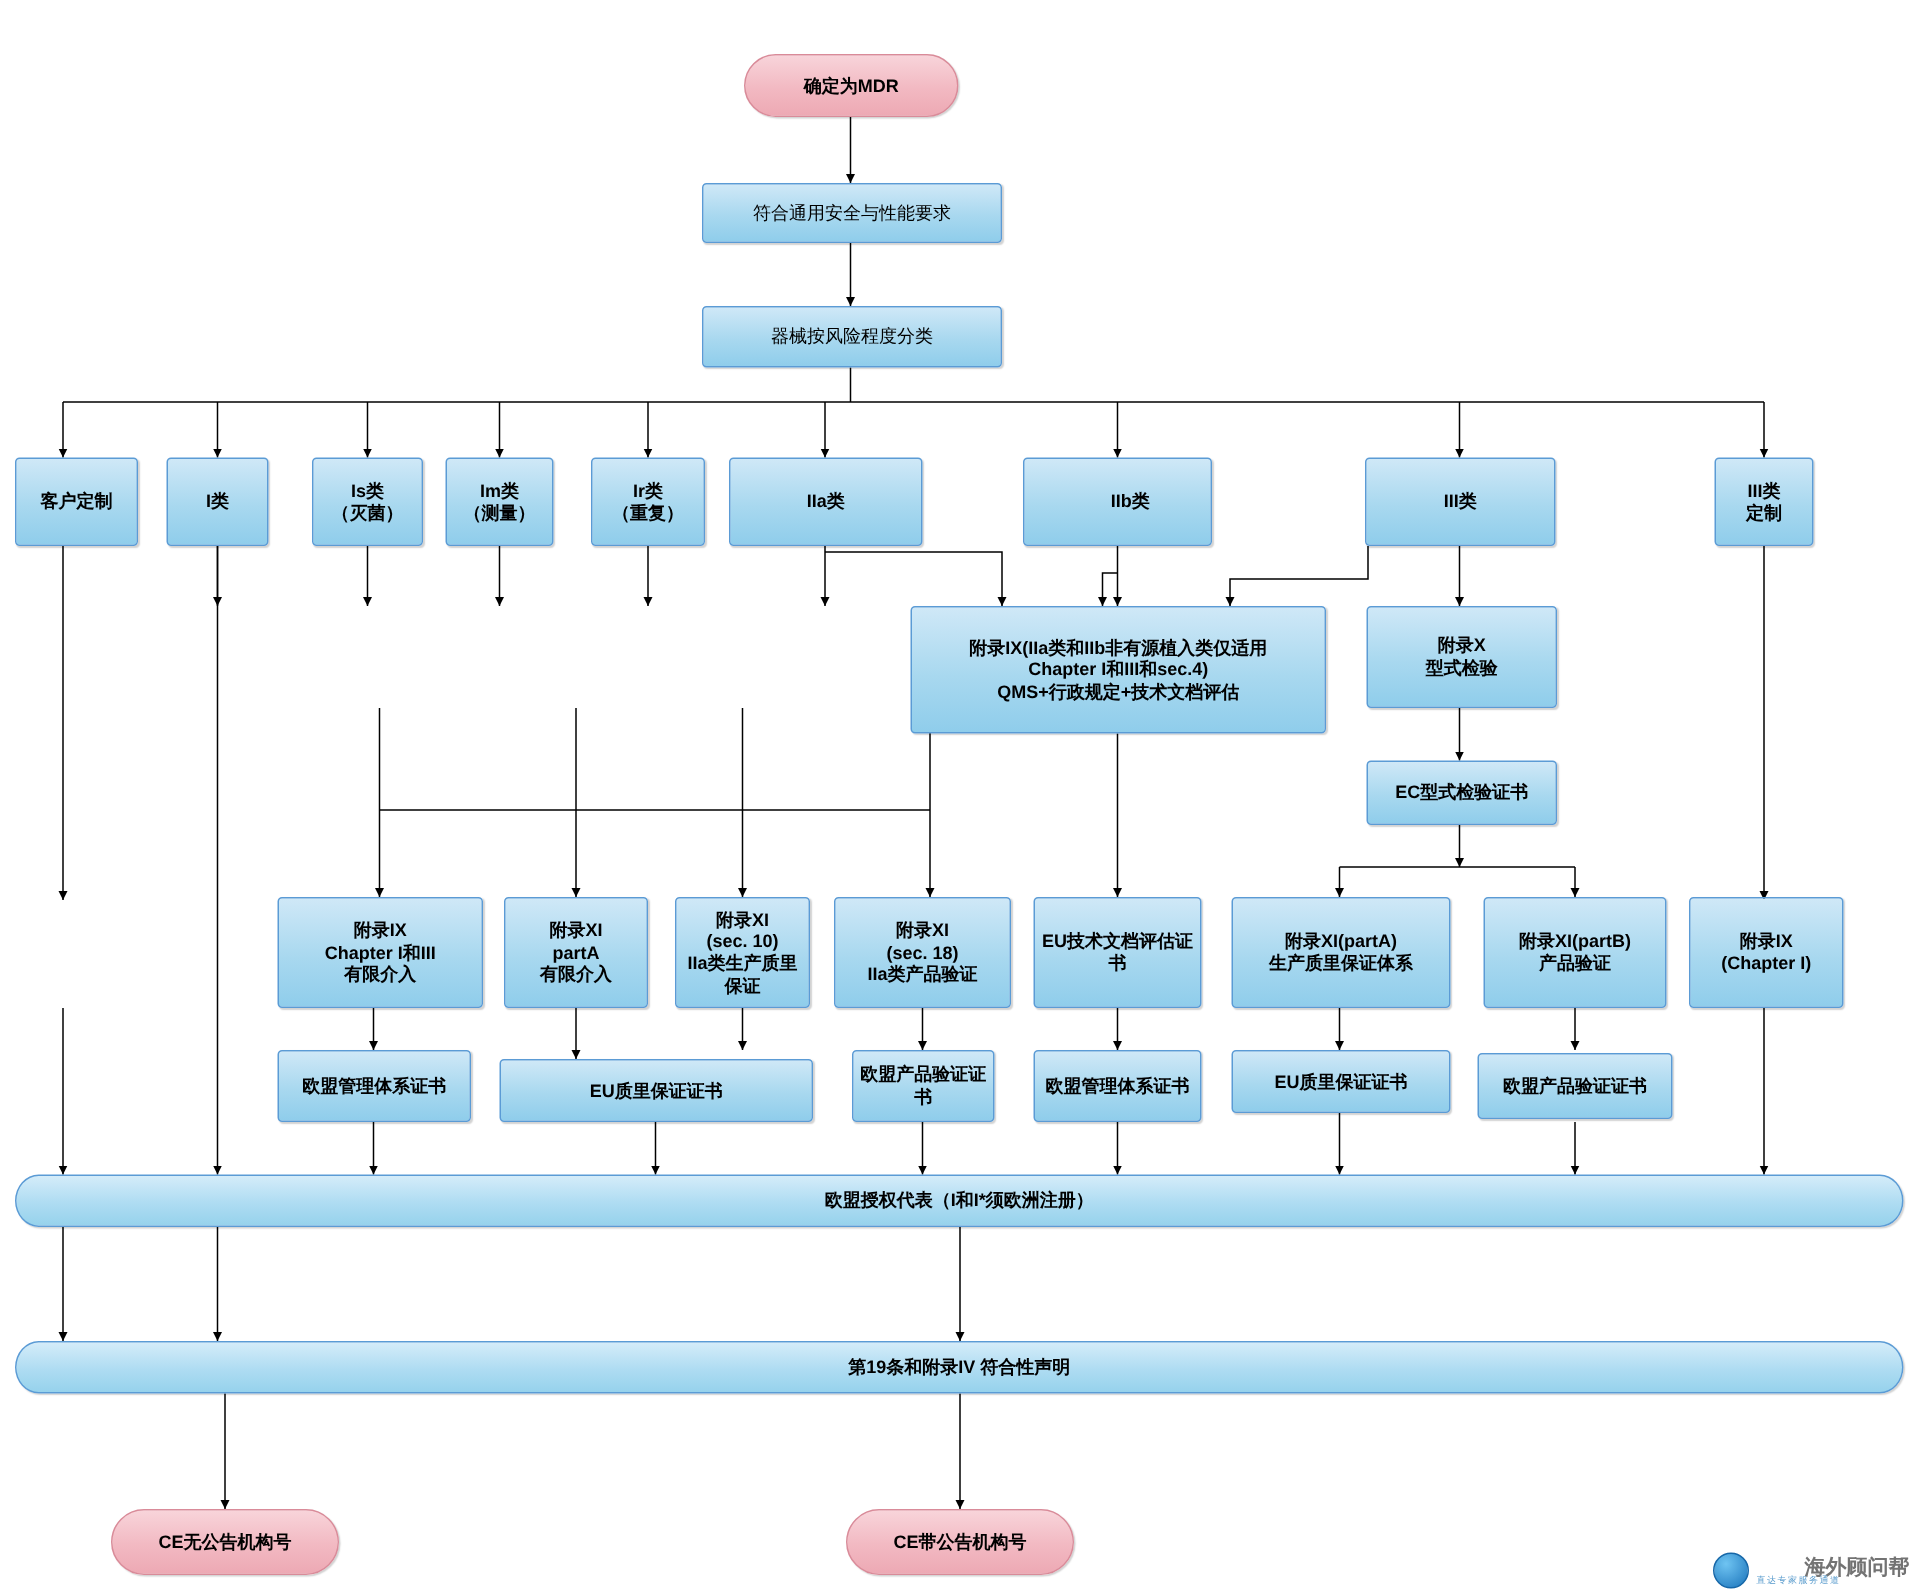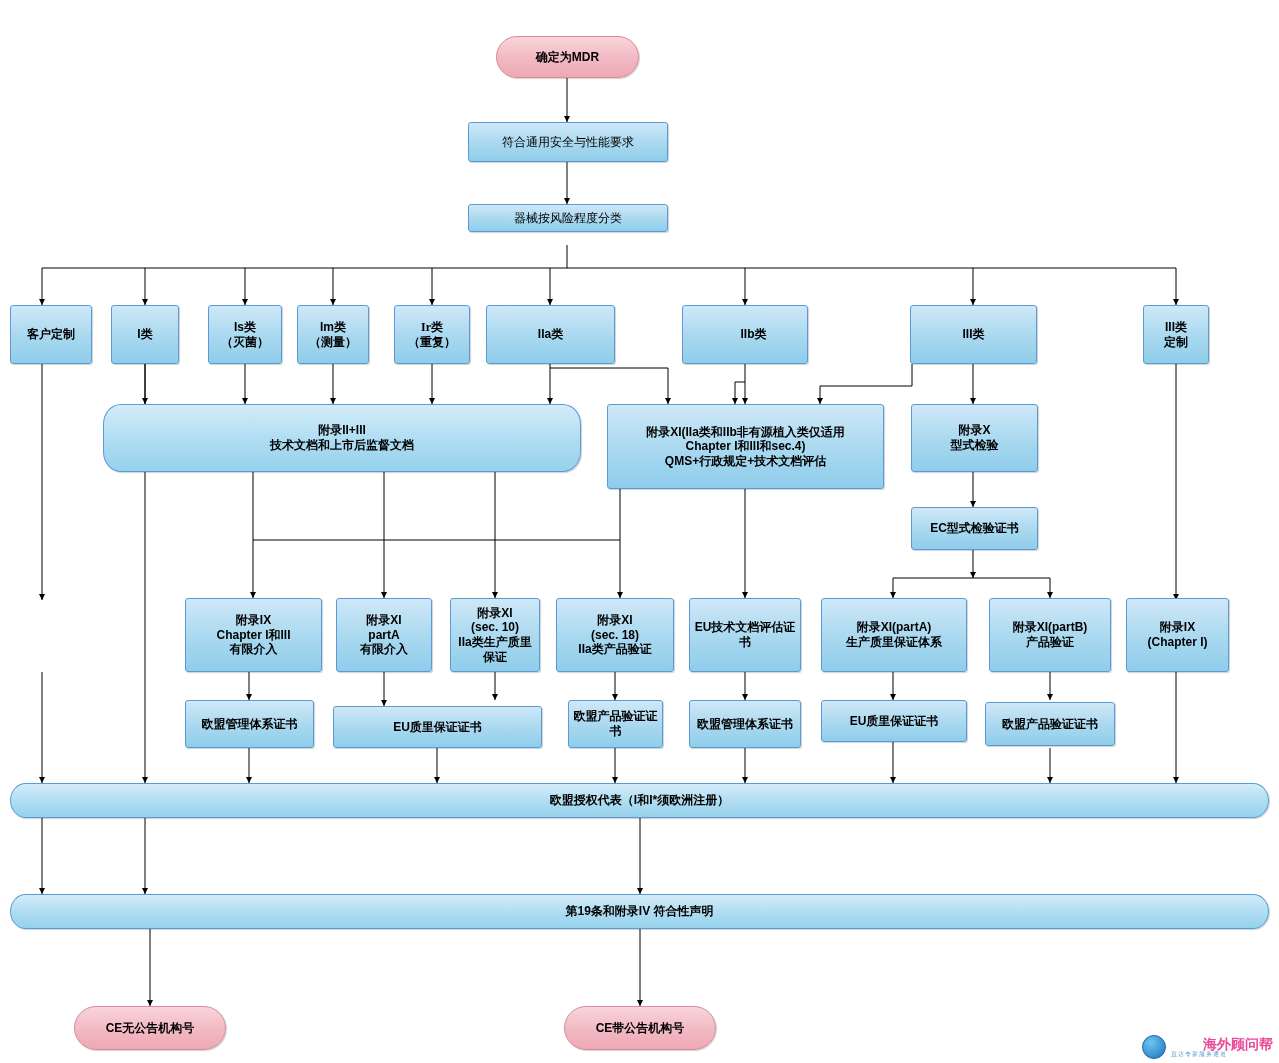--- a/index.html
+++ b/index.html
@@ -33,21 +33,21 @@
   }
   .watermark{
     position:absolute;right:6px;bottom:4px;display:flex;align-items:center;gap:5px;
   }
   .wm-globe{
     width:22px;height:22px;border-radius:50%;
     background:radial-gradient(circle at 35% 30%,#6fc4f2,#1b74bb);
     border:1px solid #1667a8;
   }
   .wm-text{line-height:1.05;}
-  .wm-main{font-size:14px;font-weight:bold;color:#ec4899;margin-left:32px;}
+  .wm-main{font-size:14px;font-weight:bold;color:#737373;margin-left:32px;}
   .wm-sub{font-size:6px;color:#5a9ccd;letter-spacing:1px;}
 </style>
 </head>
 <body>
 
 <div id="canvas">
 
   <svg class="wires" xmlns="http://www.w3.org/2000/svg">
     <defs>
       <marker id="arrow" markerWidth="8" markerHeight="8" refX="6" refY="3" orient="auto">
@@ -157,63 +157,59 @@
   </svg>
 
   <div class="node pill" style="left:496px;top:36px;width:143px;height:42px;">
     <span>确定为MDR</span>
   </div>
 
   <div class="node rounded" style="left:468px;top:122px;width:200px;height:40px;">
     <span>符合通用安全与性能要求</span>
   </div>
 
-  <div class="node rounded" style="left:468px;top:204px;width:200px;height:28px;">
+  <div class="node rounded" style="left:468px;top:204px;width:200px;height:41px;">
     <span>器械按风险程度分类</span>
   </div>
 
   <div class="node rounded bold" style="left:10px;top:305px;width:82px;height:59px;">
     <span>客户定制</span>
   </div>
   <div class="node rounded bold" style="left:111px;top:305px;width:68px;height:59px;">
     <span>I类</span>
   </div>
   <div class="node rounded bold" style="left:208px;top:305px;width:74px;height:59px;">
     <span>Is类
 （灭菌）</span>
   </div>
   <div class="node rounded bold" style="left:297px;top:305px;width:72px;height:59px;">
     <span>Im类
 （测量）</span>
   </div>
-  <div class="node rounded bold" style="left:394px;top:305px;width:76px;height:59px;font-family:Liberation Serif, serif;">
+  <div class="node rounded bold" style="left:394px;top:305px;width:76px;height:59px;">
     <span>Ir类
 （重复）</span>
   </div>
   <div class="node rounded bold" style="left:486px;top:305px;width:129px;height:59px;">
     <span>IIa类</span>
   </div>
   <div class="node rounded bold" style="left:682px;top:305px;width:126px;height:59px;padding-left:21px;">
     <span>IIb类</span>
   </div>
   <div class="node rounded bold" style="left:910px;top:305px;width:127px;height:59px;">
     <span>III类</span>
   </div>
   <div class="node rounded bold" style="left:1143px;top:305px;width:66px;height:59px;">
     <span>III类
 定制</span>
   </div>
 
-  <div class="node band bold" style="left:103px;top:404px;width:478px;height:68px;">
-    <span>附录II+III
-技术文档和上市后监督文档</span>
-  </div>
 
   <div class="node rounded bold" style="left:607px;top:404px;width:277px;height:85px;">
-    <span>附录XI(IIa类和IIb非有源植入类仅适用
+    <span>附录IX(IIa类和IIb非有源植入类仅适用
 Chapter I和III和sec.4)
 QMS+行政规定+技术文档评估</span>
   </div>
 
   <div class="node rounded bold" style="left:911px;top:404px;width:127px;height:68px;">
     <span>附录X
 型式检验</span>
   </div>
 
   <div class="node rounded bold" style="left:911px;top:507px;width:127px;height:43px;">

